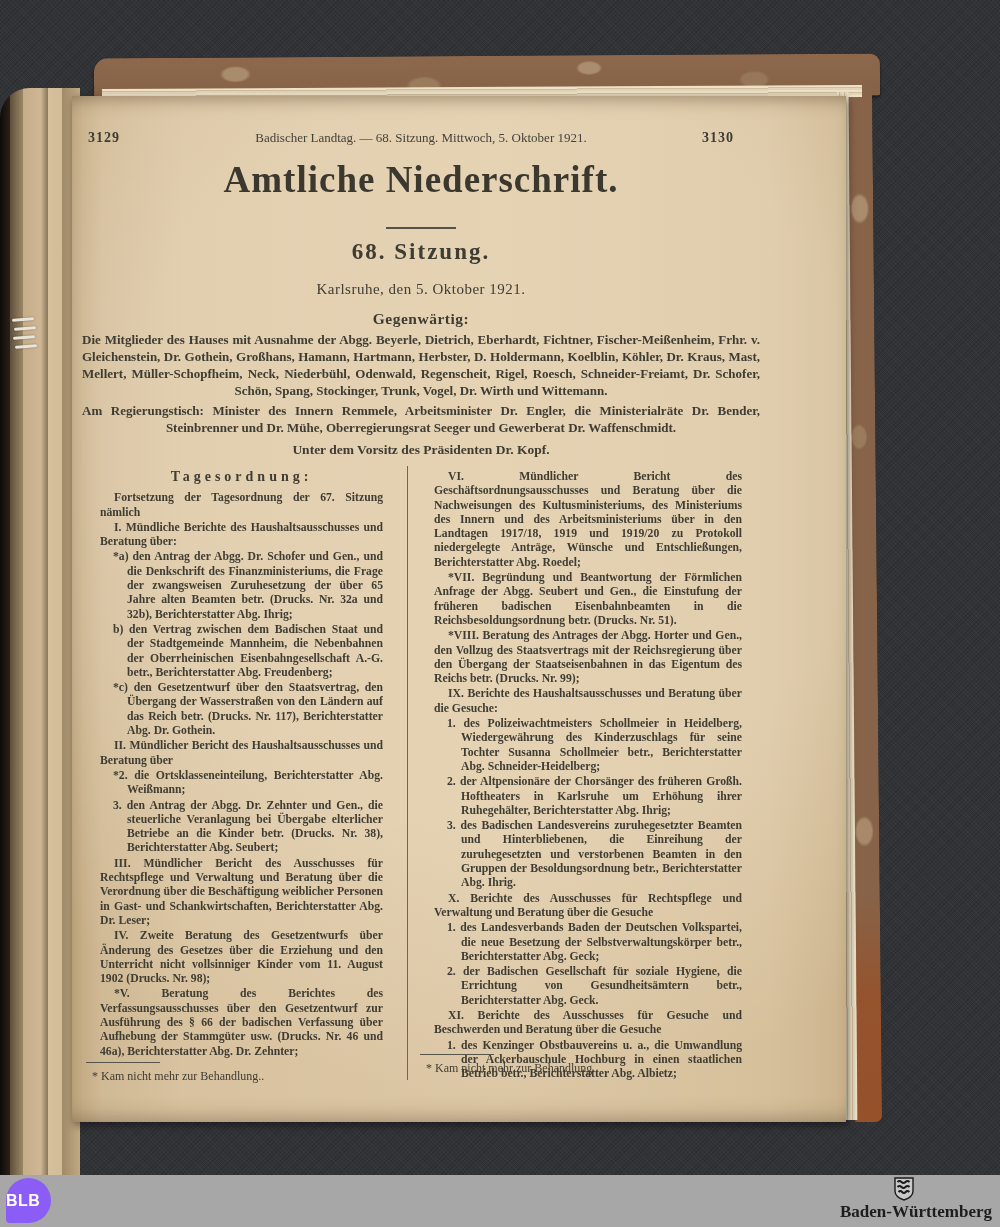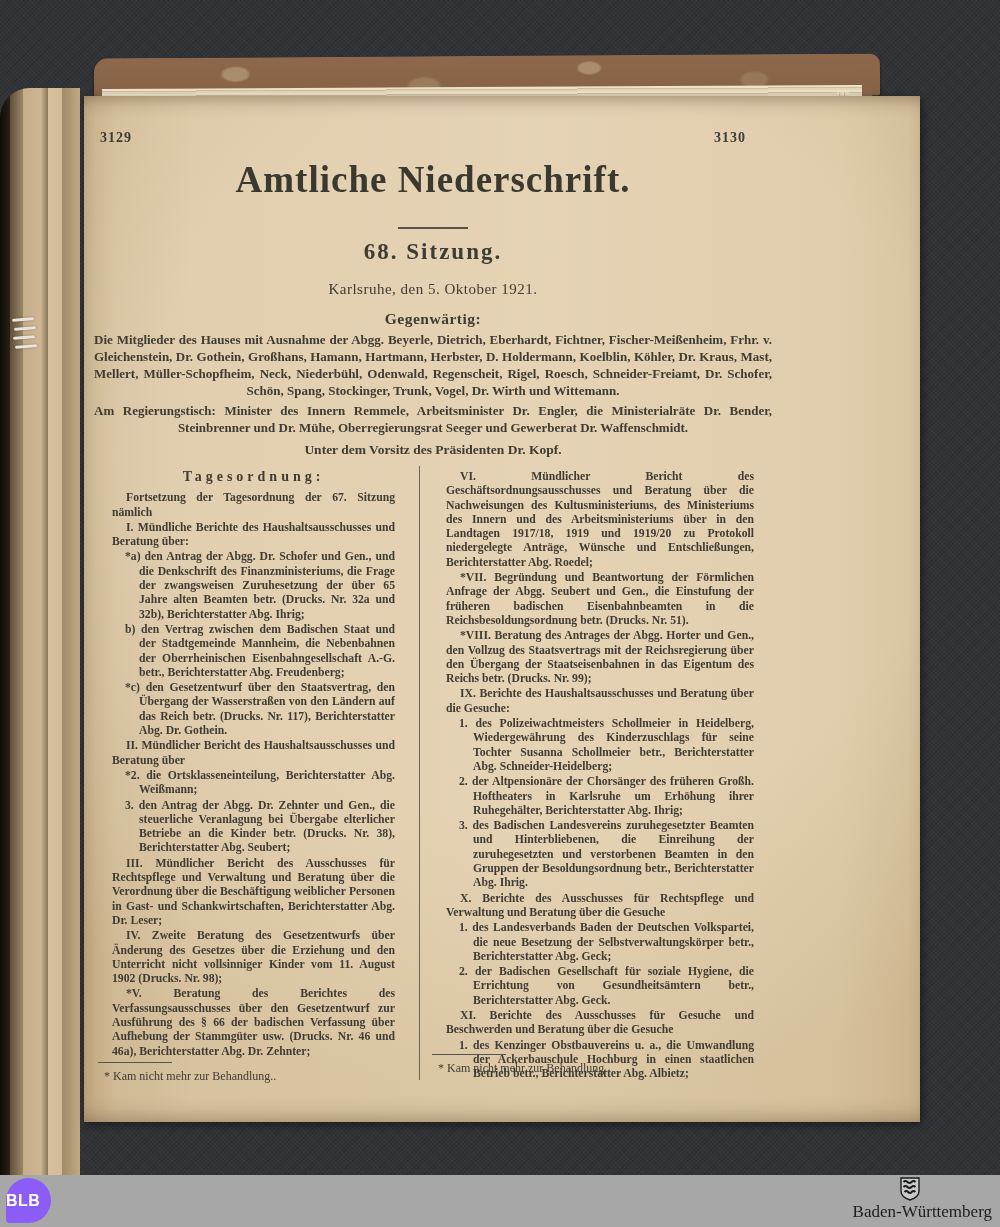--- a/index.html
+++ b/index.html
@@ -40,21 +40,21 @@
   
   .gutter{position:absolute;left:0;top:88px;width:80px;height:1139px;border-radius:30px 0 0 0;overflow:hidden;}
   .gutter .s1{position:absolute;left:0;top:0;width:10px;height:100%;background:linear-gradient(to right,#0d0b09,#2a2118);}
   .gutter .s2{position:absolute;left:10px;top:0;width:13px;height:100%;background:linear-gradient(to right,#5f4f3a,#9c8665);}
   .gutter .s3{position:absolute;left:23px;top:0;width:25px;height:100%;background:linear-gradient(to right,#c5ad8a,#cfb795 70%,#8d7a5c 98%);}
   .gutter .s4{position:absolute;left:48px;top:0;width:14px;height:100%;background:linear-gradient(to right,#d7c09d,#d2bb97);}
   .gutter .s5{position:absolute;left:62px;top:0;width:18px;height:100%;background:linear-gradient(to right,#a08a68,#c0a982);}
   .stitch{position:absolute;width:22px;height:3px;background:#e9e5da;border-radius:2px;transform:rotate(-4deg);box-shadow:0 0 2px rgba(0,0,0,.4);}
 
   
-  .page{position:absolute;left:84px;top:96px;width:836px;height:1026px;
+  .page{position:absolute;left:72px;top:96px;width:774px;height:1026px;
     background:
       radial-gradient(120% 90% at 55% 35%, rgba(255,246,226,.25) 0 40%, transparent 70%),
       linear-gradient(to right,#bfa67e 0,#d0b995 30px,#d8c29f 110px,#dcc7a5 55%,#d6c09c 90%,#ccb48d 100%);
     box-shadow:inset 0 14px 18px -12px rgba(92,70,45,.55), inset 0 -16px 20px -14px rgba(92,70,45,.5), 2px 3px 8px rgba(0,0,0,.45);
     color:#3f3c33;}
   .content{position:absolute;left:10px;top:0;width:678px;height:100%;}
 
   .hdr{position:absolute;top:34px;left:0;width:100%;height:18px;font-size:14px;}
   .hdr .pn{position:absolute;top:0;font-weight:bold;letter-spacing:1px;}
   .hdr .pn.l{left:6px;} .hdr .pn.r{right:26px;}
@@ -84,21 +84,21 @@
 
   
   .footer{position:absolute;left:0;top:1175px;width:1000px;height:52px;background:#a7a7a7;
     font-family:"Liberation Sans", sans-serif;}
   .blb-logo{position:absolute;left:6px;top:3px;width:45px;height:45px;background:#8b5cf6;
     border-radius:50% 50% 50% 4px;display:flex;align-items:center;justify-content:flex-start;
     color:#fff;font-weight:bold;font-size:16px;letter-spacing:.5px;}
   .lib-name{position:absolute;left:58px;top:5px;color:#2d2d2d;font-weight:bold;font-size:16px;line-height:21px;letter-spacing:.5px;}
   .bw{position:absolute;right:8px;top:2px;text-align:center;color:#1d1d1d;}
   .bw .arms{height:24px;display:flex;justify-content:center;margin-right:24px;}
-  .bw .state{font-family:"Liberation Serif", serif;font-size:17px;margin-top:1px;}
+  .bw .state{font-family:"Liberation Serif", serif;font-size:17px;margin-top:1px;font-weight:bold;}
 </style>
 </head>
 <body>
 
 <div class="stage">
 
   <div class="cover-top"></div>
   <div class="cover-right"></div>
   <div class="edge-top"></div>
   <div class="edge-right"></div>
@@ -113,20 +113,21 @@
     <div class="stitch" style="left:14px;top:239px"></div>
     <div class="stitch" style="left:13px;top:248px"></div>
     <div class="stitch" style="left:15px;top:257px"></div>
   </div>
 
   <div class="page">
     <div class="content">
 
       <div class="hdr">
         <span class="pn l">3129</span>
+        <span class="run">Badischer Landtag. — 68. Sitzung.   Mittwoch, 5. Oktober 1921.</span>
         <span class="pn r">3130</span>
       </div>
 
       <div class="title">Amtliche Niederschrift.</div>
       <div class="rule"></div>
       <div class="session">68. Sitzung.</div>
       <div class="dateline">Karlsruhe, den 5. Oktober 1921.</div>
       <div class="present-h">Gegenwärtig:</div>
 
       <div class="present">

